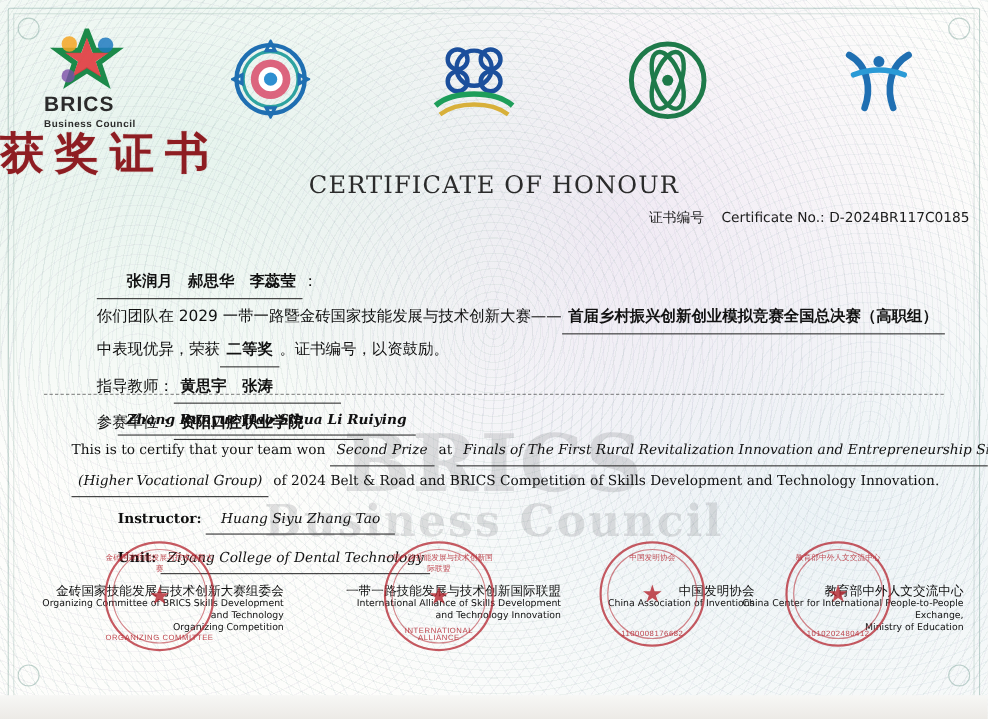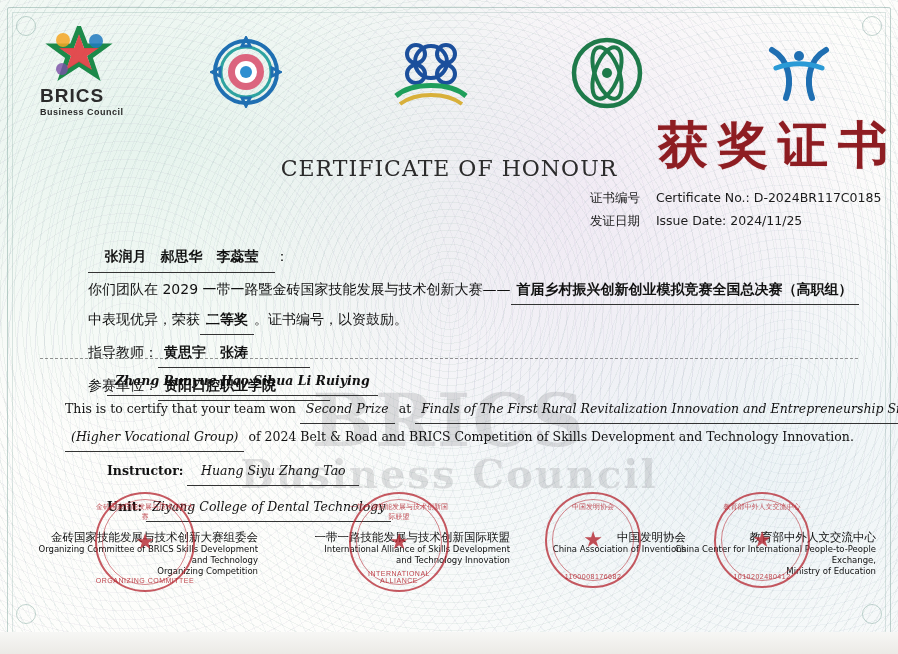--- a/index.html
+++ b/index.html
@@ -62,24 +62,24 @@
   .logo svg{display:block;}
   .brics-text{
     font-family:"Liberation Sans",sans-serif;
     font-weight:bold;color:#2b2b2b;
     letter-spacing:1px;
   }
 
   
   .title-cn{
     position:absolute;top:112px;left:0;right:0;
-    text-align:right;
+    text-align:left;
     font-family:"DejaVu Serif", serif;
     font-weight:bold;
-    font-size:50px;
+    font-size:40px;
     letter-spacing:10px;
     color:#8e1d22;
     text-shadow:0 0 1px rgba(142,29,34,0.5);
   }
   .title-en{
     position:absolute;top:156px;left:0;right:0;
     text-align:center;
     font-family:"DejaVu Serif", serif;
     font-size:22px;
     letter-spacing:1px;
@@ -272,30 +272,24 @@
 
   <div class="title-cn">获奖证书</div>
   <div class="title-en">CERTIFICATE OF HONOUR</div>
 
   <div class="cert-no">
     <span>证书编号</span>
     &nbsp;&nbsp;
     <span>Certificate No.:</span>
     <span>D-2024BR117C0185</span>
   </div>
-  <div class="cert-date">
-    <span>发证日期</span>
-    &nbsp;&nbsp;
-    <span>Issue Date:</span>
-    <span>2024/11/25</span>
-  </div>
 
   <div class="cn-body">
     <div class="row">
-      <span class="ul" style="min-width:175px;text-align:center;font-family:Liberation Serif, serif;">张润月　郝思华　李蕊莹</span><span>：</span>
+      <span class="ul" style="min-width:175px;text-align:right;">张润月　郝思华　李蕊莹</span><span>：</span>
     </div>
     <div class="row row2">
       <span>你们团队在 2029 一带一路暨金砖国家技能发展与技术创新大赛——</span><span class="ul">首届乡村振兴创新创业模拟竞赛全国总决赛（高职组）</span>
     </div>
     <div class="row">
       <span>中表现优异，荣获</span><span class="ul">二等奖</span><span>。证书编号，以资鼓励。</span>
     </div>
     <div class="row" style="margin-top:3px;">
       <span>指导教师：</span><span class="ul" style="min-width:140px;text-align:left;">黄思宇　张涛</span>
     </div>

